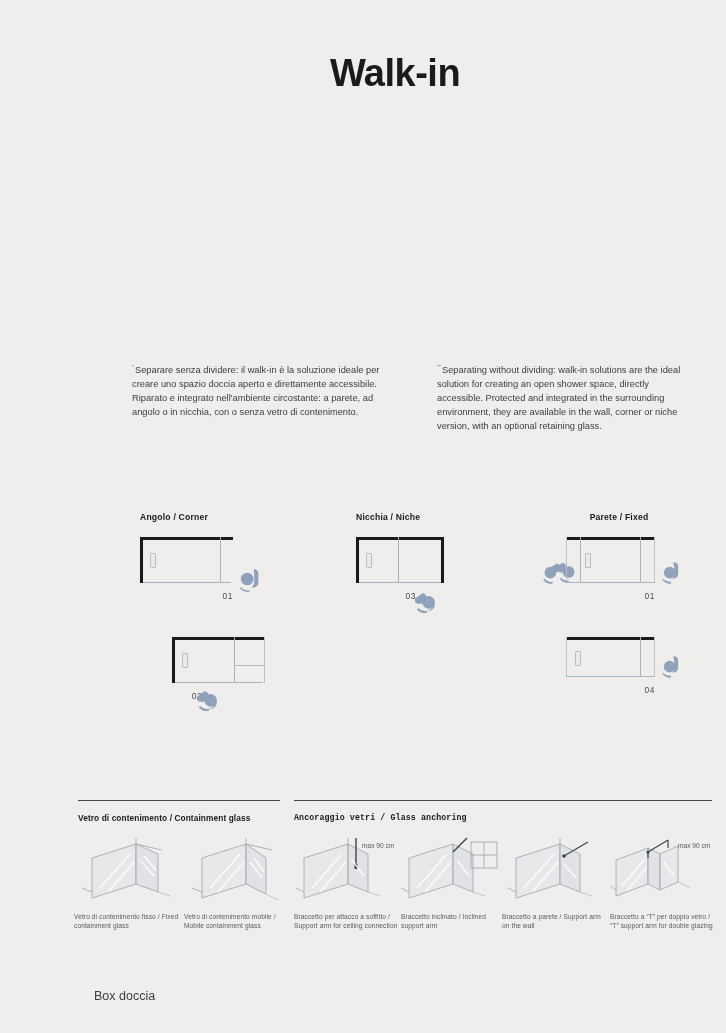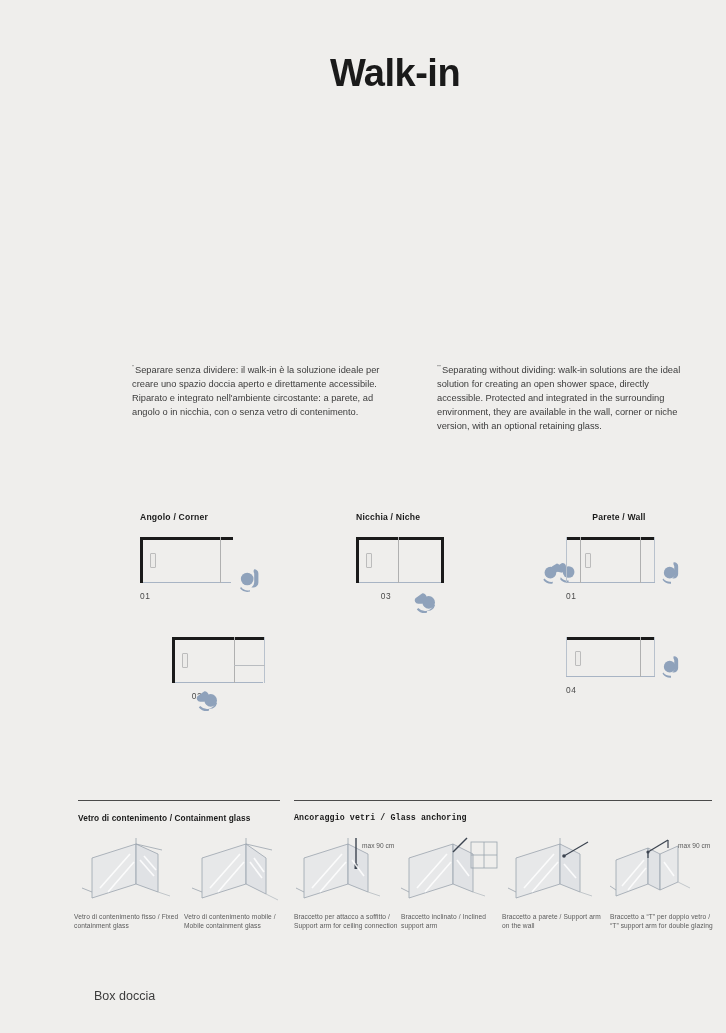--- a/index.html
+++ b/index.html
@@ -77,21 +77,21 @@
     font-weight: bold;
     color: #1a1a1a;
     letter-spacing: 0.2px;
     margin-bottom: 15px;
   }
 
   .plan-item { position: relative; }
   .plan-code {
     font-size: 8.4px;
     color: #4a4a4a;
-    text-align: left;
+    text-align: right;
     letter-spacing: 0.6px;
   }
 
   
   .plan-box {
     position: relative;
     box-sizing: border-box;
   }
   .wall-top {
     position: absolute;
@@ -294,21 +294,21 @@
 
       <div class="plan-item">
         <div class="plan-box" style="width:88px;height:46px;">
           <div class="wall-top" style="width:88px;"></div>
           <div class="wall-left" style="height:46px;"></div>
           <div class="wall-right" style="height:46px;"></div>
           <div class="glass-bottom" style="width:82px;left:3px;"></div>
           <div class="divider-v" style="left:42px;height:46px;"></div>
           <div class="handle" style="left:10px;top:16px;"></div>
         </div>
-        <div class="plan-code" style="margin-top:8px;width:60px;text-align:center;">03</div>
+        <div class="plan-code" style="margin-top:8px;width:60px;text-align:right;">03</div>
         <div class="person" style="left:58px;top:50px;">
           <svg width="28" height="28" viewBox="0 0 40 40" aria-hidden="true">
             <g fill="#8fa2bb">
               <circle cx="21" cy="22" r="9"></circle>
               <path d="M12 9 a6 6 0 0 1 6 6 l0 6 a10 10 0 0 0 -6 3 l-6 0 a5 5 0 0 1 -4 -8 z"></path>
               <path d="M30 26 a11 11 0 0 1 -10 8 l-2 0 a13 13 0 0 0 10 -9 z"></path>
               <path d="M6 30 a14 14 0 0 0 13 4 l-1 3 a15 15 0 0 1 -14 -5 z"></path>
             </g>
           </svg>
         </div>
@@ -318,21 +318,21 @@
               <circle cx="24" cy="20" r="9"></circle>
               <path d="M14 6 a6 6 0 0 1 6 6 l0 5 a10 10 0 0 0 -6 4 l-5 -1 a5 5 0 0 1 -3 -9 z"></path>
               <path d="M12 28 a13 13 0 0 0 12 5 l0 3 a14 14 0 0 1 -13 -5 z"></path>
             </g>
           </svg>
         </div>
       </div>
     </div>
 
     <div class="plan-group wall">
-      <div class="group-title" style="text-align:center;width:106px;margin-left:18px;"><span>Parete / Wall</span></div>
+      <div class="group-title" style="text-align:center;width:106px;margin-left:18px;"><span>Parete / Fixed</span></div>
 
       <div class="plan-item" style="margin-left:18px;">
         <div class="plan-box" style="width:89px;height:46px;">
           <div class="wall-top" style="width:89px;"></div>
           <div class="glass-side" style="left:0;height:46px;"></div>
           <div class="glass-side" style="right:0;height:46px;"></div>
           <div class="glass-bottom" style="width:89px;left:0;"></div>
           <div class="divider-v" style="left:14px;height:46px;"></div>
           <div class="divider-v" style="left:74px;height:46px;"></div>
           <div class="handle" style="left:19px;top:16px;"></div>

